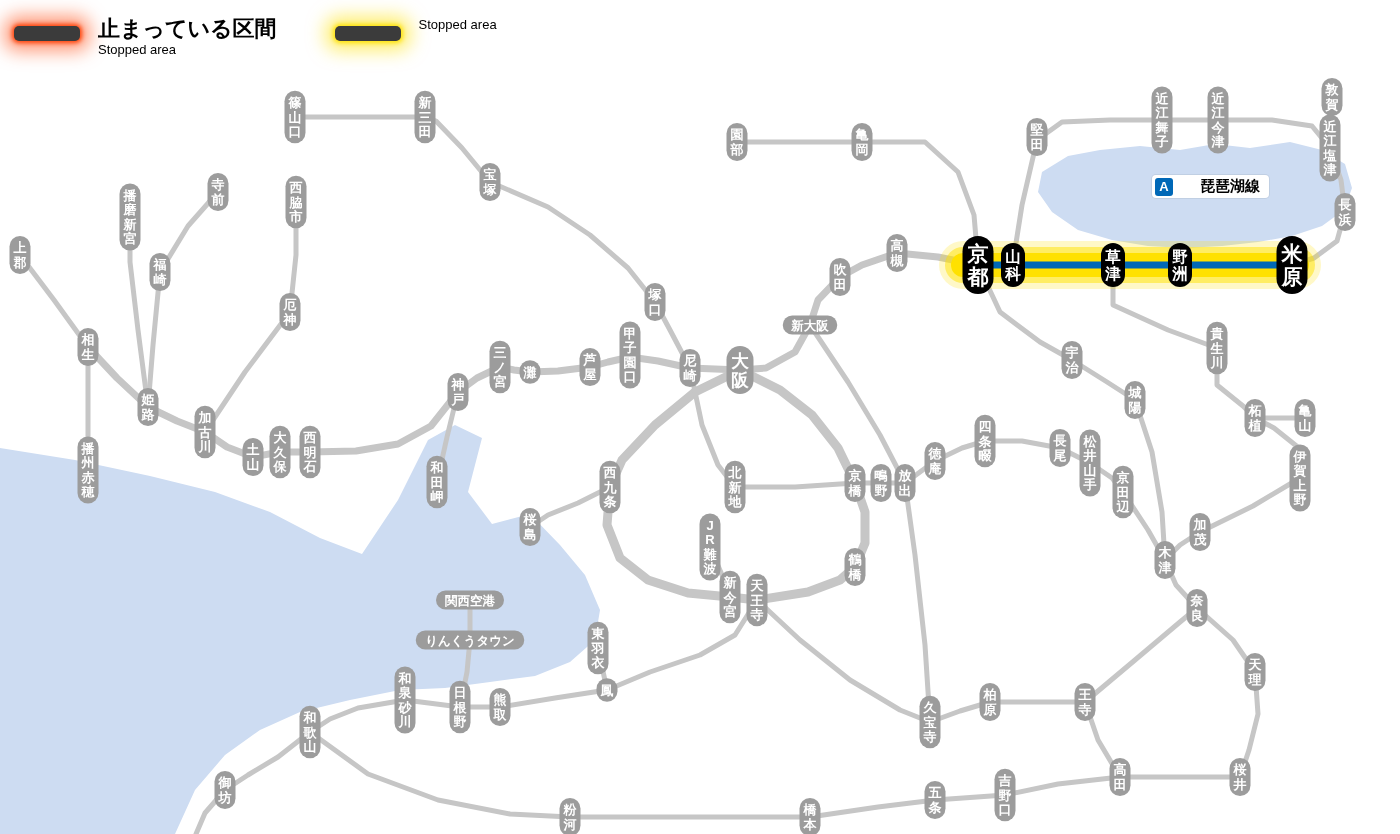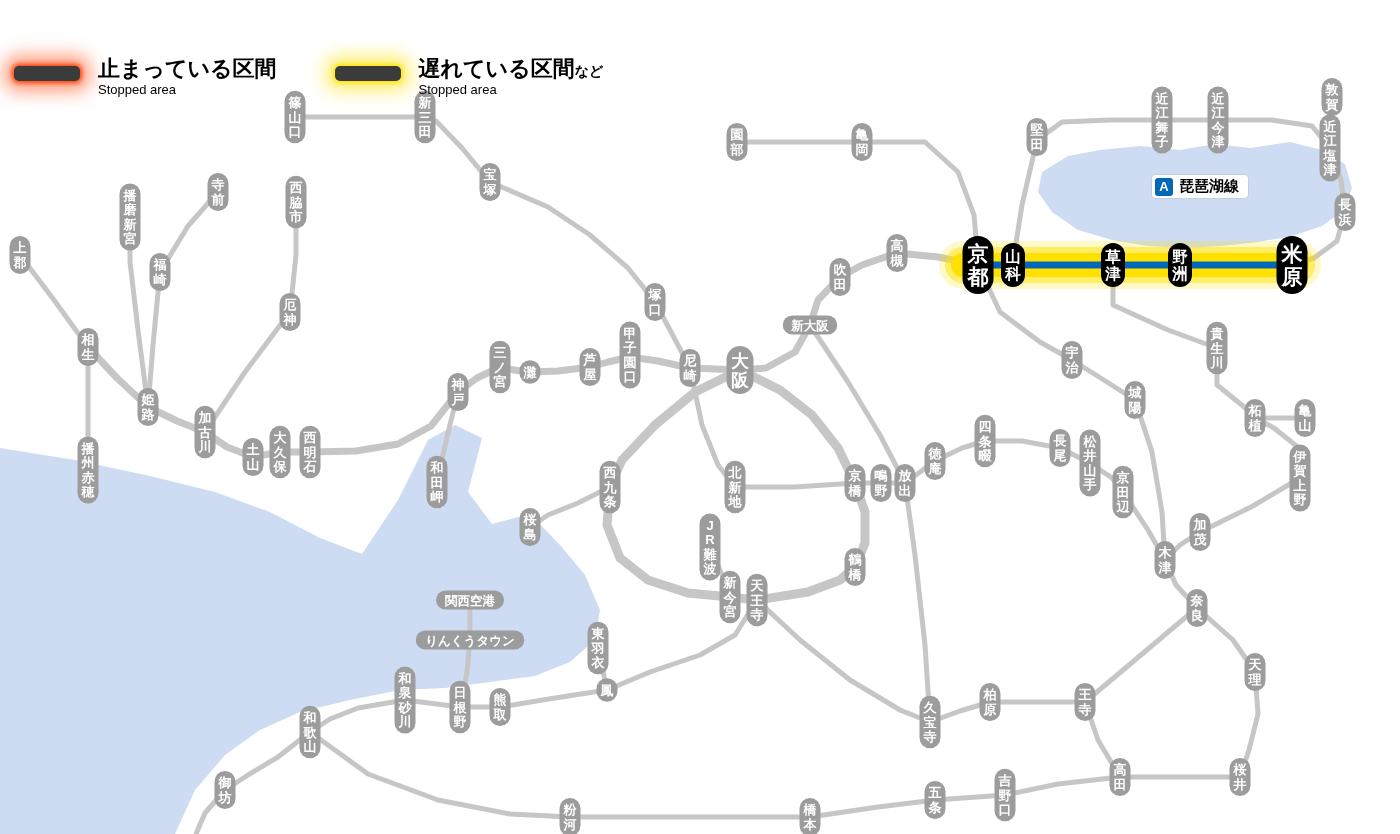--- a/index.html
+++ b/index.html
@@ -1,33 +1,33 @@
 <!DOCTYPE html>
 <html><head>
 <meta charset="utf-8">
 <style>
   html,body{margin:0;padding:0;background:#fff;}
   .stage{position:relative;width:1400px;height:834px;overflow:hidden;background:#fff;
          font-family:"Liberation Sans",sans-serif;}
   svg.map{position:absolute;left:0;top:0;width:1400px;height:834px;}
   svg text{font-family:"Liberation Sans",sans-serif;font-weight:bold;}
-  .legend{position:absolute;left:14px;top:16px;display:flex;gap:58px;align-items:flex-start;z-index:5;margin-top:40px;}
+  .legend{position:absolute;left:14px;top:16px;display:flex;gap:58px;align-items:flex-start;z-index:5;}
   .legend-item{display:flex;gap:18px;align-items:flex-start;}
   .swatch{width:66px;height:15px;border-radius:5px;background:#3b3b3b;margin-top:10px;flex:none;}
   .swatch.stopped{box-shadow:0 0 4px 2px rgba(255,60,0,.95),0 0 18px 10px rgba(255,70,10,.55);}
   .swatch.delayed{box-shadow:0 0 4px 2px rgba(255,225,0,.95),0 0 18px 10px rgba(255,225,0,.55);}
   .legend-label{font-size:22px;font-weight:bold;color:#000;line-height:1.15;}
   .legend-label .suffix{font-size:14px;font-weight:bold;}
   .legend-sub{font-size:13px;color:#000;margin-top:1px;}
   .line-badge{position:absolute;left:1152px;top:175px;background:#fff;border-radius:4px;
               padding:2px 9px 2px 3px;display:flex;align-items:center;gap:6px;z-index:4;
               box-shadow:0 0 0 1px rgba(0,0,0,0.06);}
   .badge-letter{width:18px;height:18px;background:#0068b7;color:#fff;font-weight:bold;font-size:13px;
                 display:flex;align-items:center;justify-content:center;border-radius:3px;}
-  .badge-name{font-size:15px;font-weight:bold;color:#000;}
+  .badge-name{font-size:15px;font-weight:bold;color:#000;margin-left:21px;}
 </style>
 </head>
 <body>
 
 <div class="stage">
 
   <svg class="map" id="railmap" xmlns="http://www.w3.org/2000/svg" viewBox="0 0 1400 834">
       <polygon points="1042,172 1068,156 1100,150 1140,146 1180,150 1215,144 1250,148 1290,142 1322,150 1345,164 1352,188 1344,210 1322,226 1292,236 1258,242 1222,246 1185,248 1148,246 1112,240 1078,230 1052,212 1038,192" fill="#cddcf2"></polygon>
       <polygon points="0,448 75,460 150,476 215,492 270,512 320,538 362,554 398,500 428,440 455,425 482,438 468,492 492,524 530,514 560,545 585,575 600,610 595,640 570,662 535,676 490,682 445,688 400,690 350,700 300,712 260,730 225,755 195,790 175,834 0,834" fill="#cddcf2"></polygon>
       <polyline points="737,142 800,142 862,142 925,142 958,172 974,215 978,262" fill="none" stroke="#c6c6c6" stroke-width="5" stroke-linecap="round" stroke-linejoin="round"></polyline>
@@ -411,23 +411,20 @@
     <div class="legend-item">
       <span class="swatch stopped"></span>
       <div>
         <div class="legend-label">止まっている区間</div>
         <div class="legend-sub">Stopped area</div>
       </div>
     </div>
     <div class="legend-item">
       <span class="swatch delayed"></span>
       <div>
-        <div class="legend-label">
-          <span>遅れている区間</span><span class="suffix">など</span>
-        </div>
         <div class="legend-sub">Stopped area</div>
       </div>
     </div>
   </div>
 
   <div class="line-badge">
     <span class="badge-letter">A</span>
     <span class="badge-name">琵琶湖線</span>
   </div>
 

